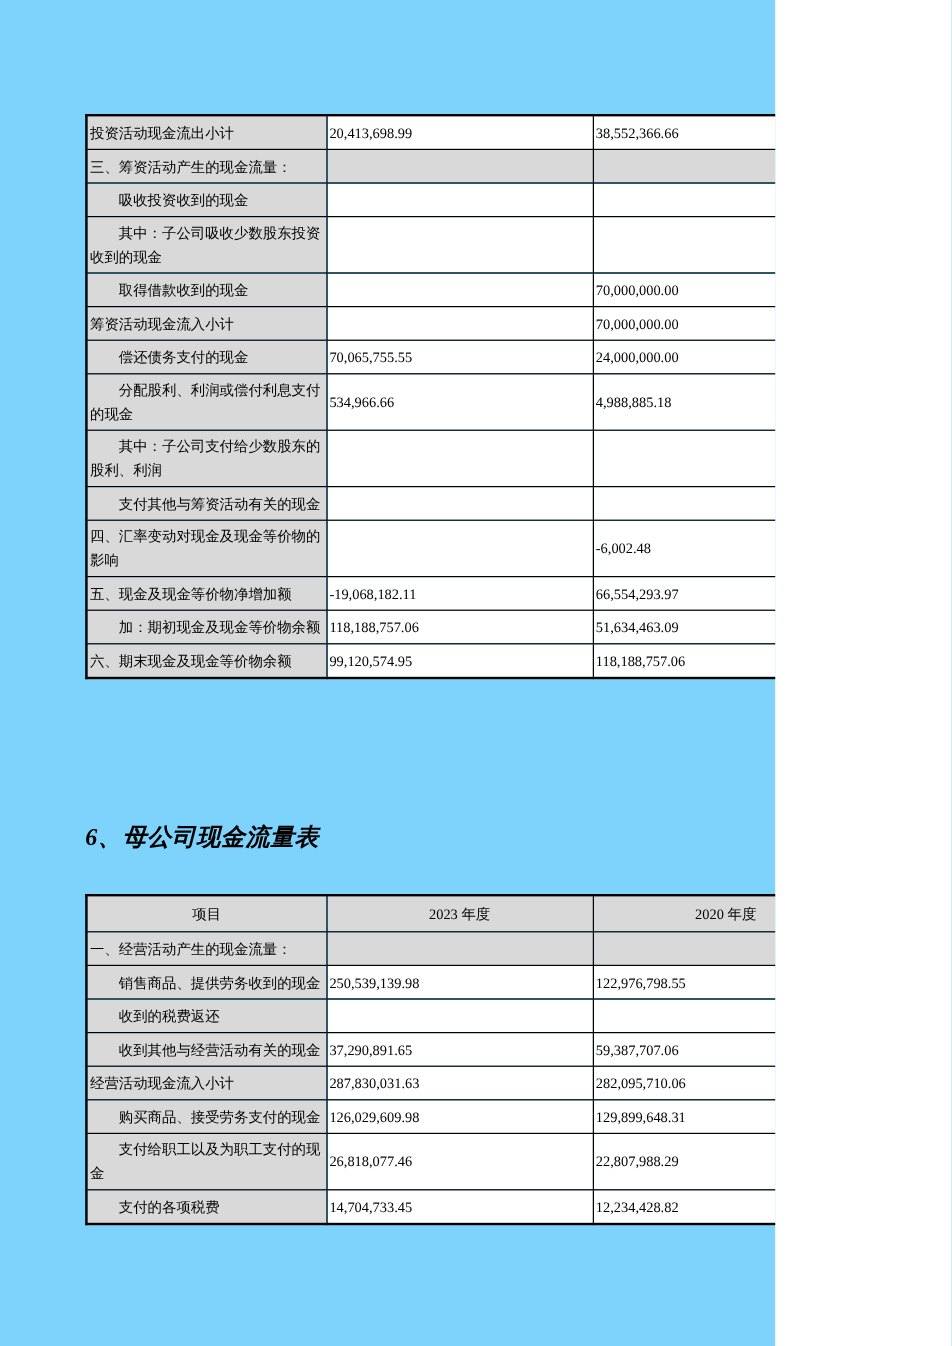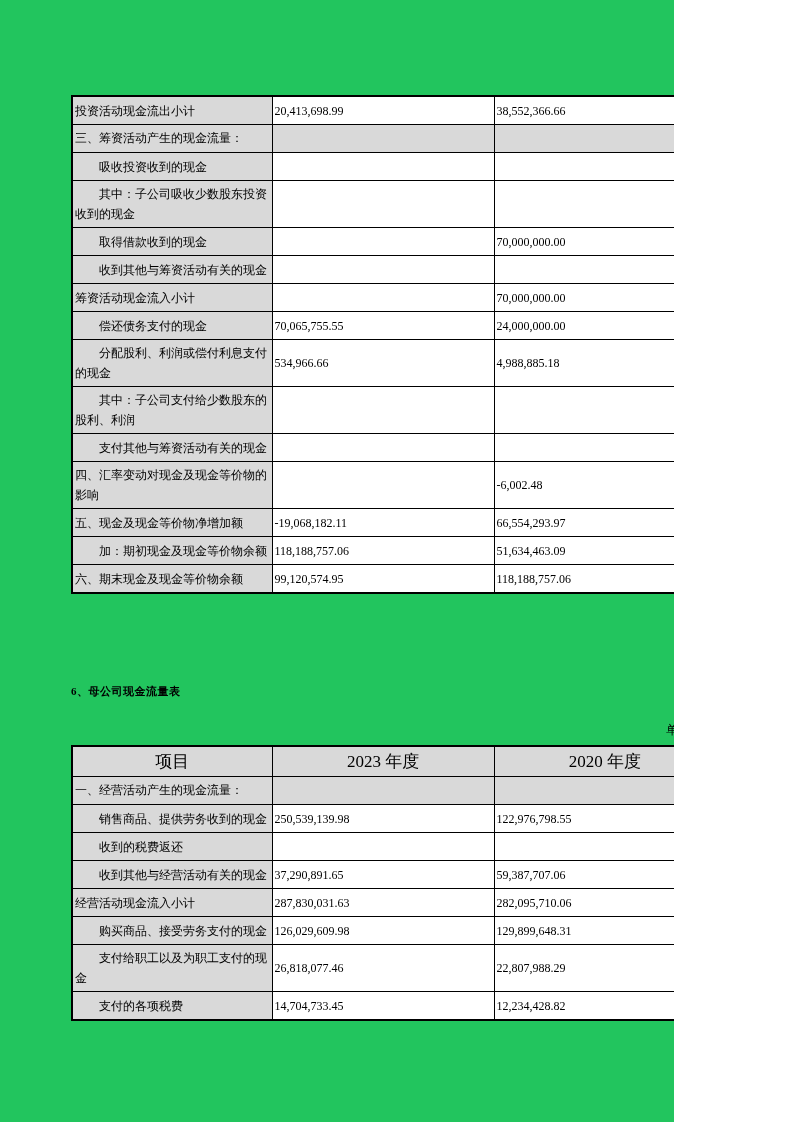--- a/index.html
+++ b/index.html
@@ -1,21 +1,21 @@
 <!DOCTYPE html>
 <html><head>
 <meta charset="utf-8">
 <style>
   html, body { margin: 0; padding: 0; }
   body {
     width: 793px; height: 1122px; background: #ffffff;
     font-family: "Liberation Serif", "DejaVu Serif", serif;
     color: #000;
   }
-  .page { position: relative; width: 646px; height: 1122px; background: #22c55e; overflow: hidden; padding-left: 28px; }
+  .page { position: relative; width: 646px; height: 1122px; background: #7dd3fc; overflow: hidden; }
 
   table.fin {
     border-collapse: collapse;
     table-layout: fixed;
     width: 644px;
     border: 2px solid #000;
   }
   table.fin td, table.fin th {
     border: 1px solid #000;
     font-size: 12px;
@@ -30,34 +30,34 @@
     background: #d9d9d9;
     text-align: left;
     height: 21px;
   }
   td.item.indent { text-indent: 2em; }
   td.num {
     padding-right: 3px;
     height: 21px;
     background: #fff;
   }
-  tr.section td { background: #d9d9d9; font-family: Liberation Mono, monospace; }
+  tr.section td { background: #d9d9d9; }
   tr.head th {
     background: #d9d9d9;
     text-align: center;
     height: 23px;
-    font-size: 17px;
+    font-size: 12px;
   }
 
   #table1-wrap { position: absolute; top: 95px; left: 71px; }
   #table2-wrap { position: absolute; top: 745px; left: 71px; }
 
   .heading {
     position: absolute; top: 684px; left: 71px;
-    font-size: 11px; font-weight: bold; letter-spacing: 0.5px;
+    font-size: 20px; font-weight: bold; letter-spacing: 0.5px; font-style: italic;
   }
   .unit-line {
     position: absolute; top: 722px; left: 71px; width: 645px;
     text-align: right; font-size: 12.5px; font-family: Liberation Mono, monospace;
   }
 </style>
 </head>
 <body>
 
 <div class="page">
@@ -87,25 +87,20 @@
         </tr>
         <tr>
           <td class="item indent">其中：子公司吸收少数股东投资收到的现金</td>
           <td class="num"></td>
           <td class="num"></td>
         </tr>
         <tr>
           <td class="item indent">取得借款收到的现金</td>
           <td class="num"></td>
           <td class="num">70,000,000.00</td>
-        </tr>
-        <tr>
-          <td class="item indent">收到其他与筹资活动有关的现金</td>
-          <td class="num"></td>
-          <td class="num"></td>
         </tr>
         <tr>
           <td class="item">筹资活动现金流入小计</td>
           <td class="num"></td>
           <td class="num">70,000,000.00</td>
         </tr>
         <tr>
           <td class="item indent">偿还债务支付的现金</td>
           <td class="num">70,065,755.55</td>
           <td class="num">24,000,000.00</td>

